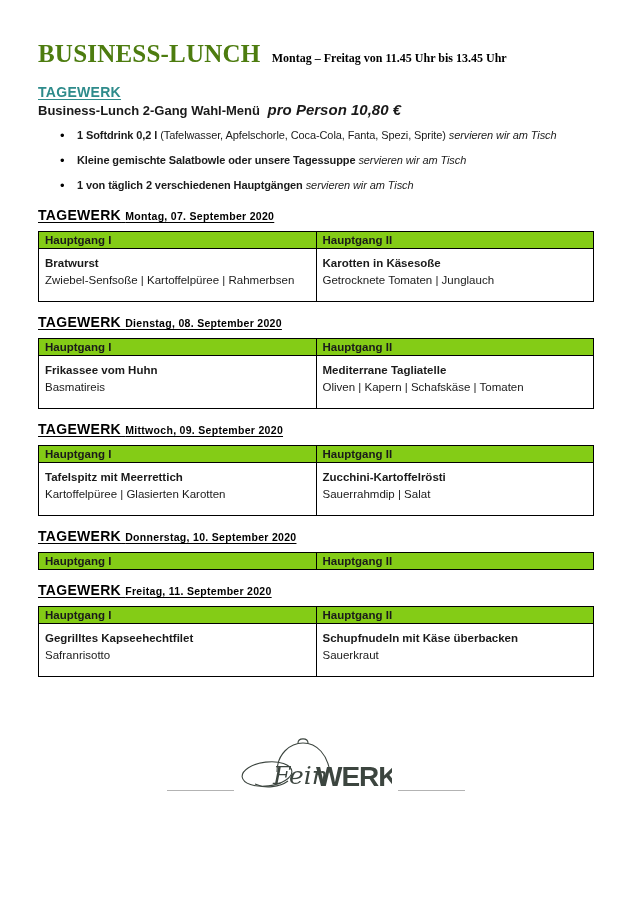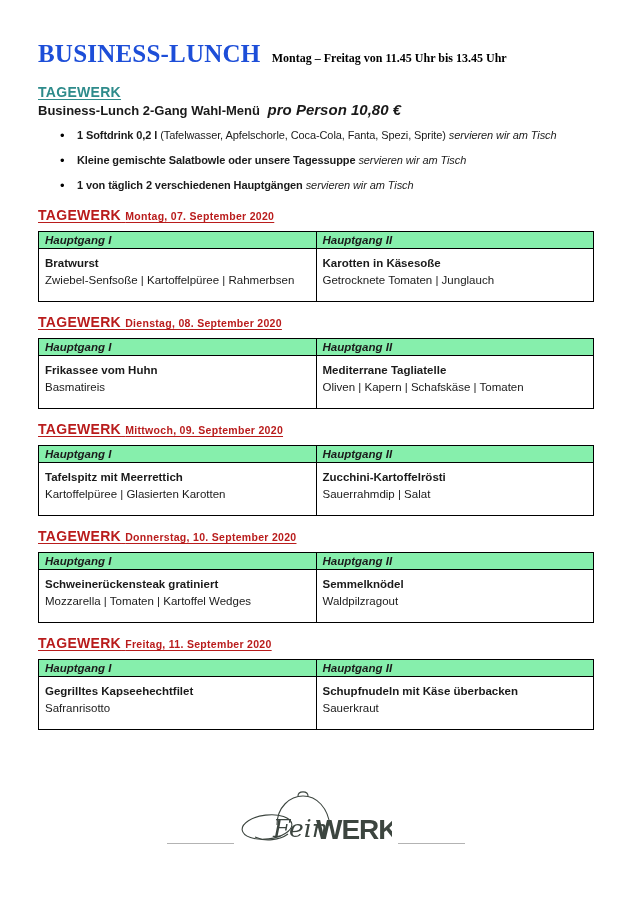--- a/index.html
+++ b/index.html
@@ -6,21 +6,21 @@
   html,body { background:#e9e9e9; }
   .page {
     width:632px; height:899px; margin:0 auto; background:#ffffff;
     padding:40px 38px 0 38px; overflow:hidden; position:relative;
     font-family:"Liberation Sans", sans-serif; color:#1a1a1a;
   }
   
   .title-row { white-space:nowrap; }
   .doc-title {
     font-family:"Liberation Serif", serif; font-weight:bold;
-    font-size:25px; color:#1d4ed8; letter-spacing:0.2px;
+    font-size:25px; color:#4d7c0f; letter-spacing:0.2px;
   }
   .doc-subtitle {
     font-family:"Liberation Serif", serif; font-weight:bold;
     font-size:12px; color:#000000; margin-left:7px;
   }
   
   .tw-heading {
     margin-top:16px; color:#2e8b8b; font-weight:bold;
     text-decoration:underline; text-underline-offset:2px;
     letter-spacing:0.3px; font-size:14px; line-height:17px;
@@ -36,31 +36,31 @@
   }
   .bullet::before {
     content:"\2022"; position:absolute; left:22px; top:0;
     font-size:13px; line-height:15px; color:#000;
   }
   .bullet .b { font-weight:bold; }
   .bullet .i { font-style:italic; }
   
   .section { margin-top:12px; }
   .section-heading {
-    color:#b91c1c; font-weight:bold; text-decoration:underline;
+    color:#000000; font-weight:bold; text-decoration:underline;
     text-underline-offset:2px; letter-spacing:0.3px; font-size:14px; line-height:17px;
   }
   .section-heading .tw-date { font-size:10.5px; }
   table.menu-table {
     width:100%; border-collapse:collapse; margin-top:6px;
     border:1.5px solid #000;
   }
   table.menu-table th {
-    background:#86efac; border:1px solid #000; text-align:left;
-    font-style:italic; font-weight:bold; font-size:11.5px;
+    background:#84cc16; border:1px solid #000; text-align:left;
+    font-weight:bold; font-size:11.5px;
     padding:2px 6px; height:14px; width:50%;
   }
   table.menu-table td {
     border:1px solid #000; vertical-align:top;
     padding:6px 6px 4px 6px; height:53px; font-size:11.5px; line-height:16.5px;
   }
   .dish { font-weight:bold; white-space:nowrap; }
   .sides { white-space:nowrap; }
   
   .footer {
@@ -182,30 +182,20 @@
   <div class="section">
     <div class="section-heading">
       <span>TAGEWERK</span>
       <span class="tw-date">Donnerstag, 10. September 2020</span>
     </div>
     <table class="menu-table">
       <tbody>
           <tr>
         <th>Hauptgang I</th>
         <th>Hauptgang II</th>
-      </tr>
-      <tr>
-        <td>
-          <div class="dish">Schweinerückensteak gratiniert</div>
-          <div class="sides">Mozzarella | Tomaten | Kartoffel Wedges</div>
-        </td>
-        <td>
-          <div class="dish">Semmelknödel</div>
-          <div class="sides">Waldpilzragout</div>
-        </td>
       </tr>
     </tbody>
       </table>
   </div>
 
   <div class="section">
     <div class="section-heading">
       <span>TAGEWERK</span>
       <span class="tw-date">Freitag, 11. September 2020</span>
     </div>

